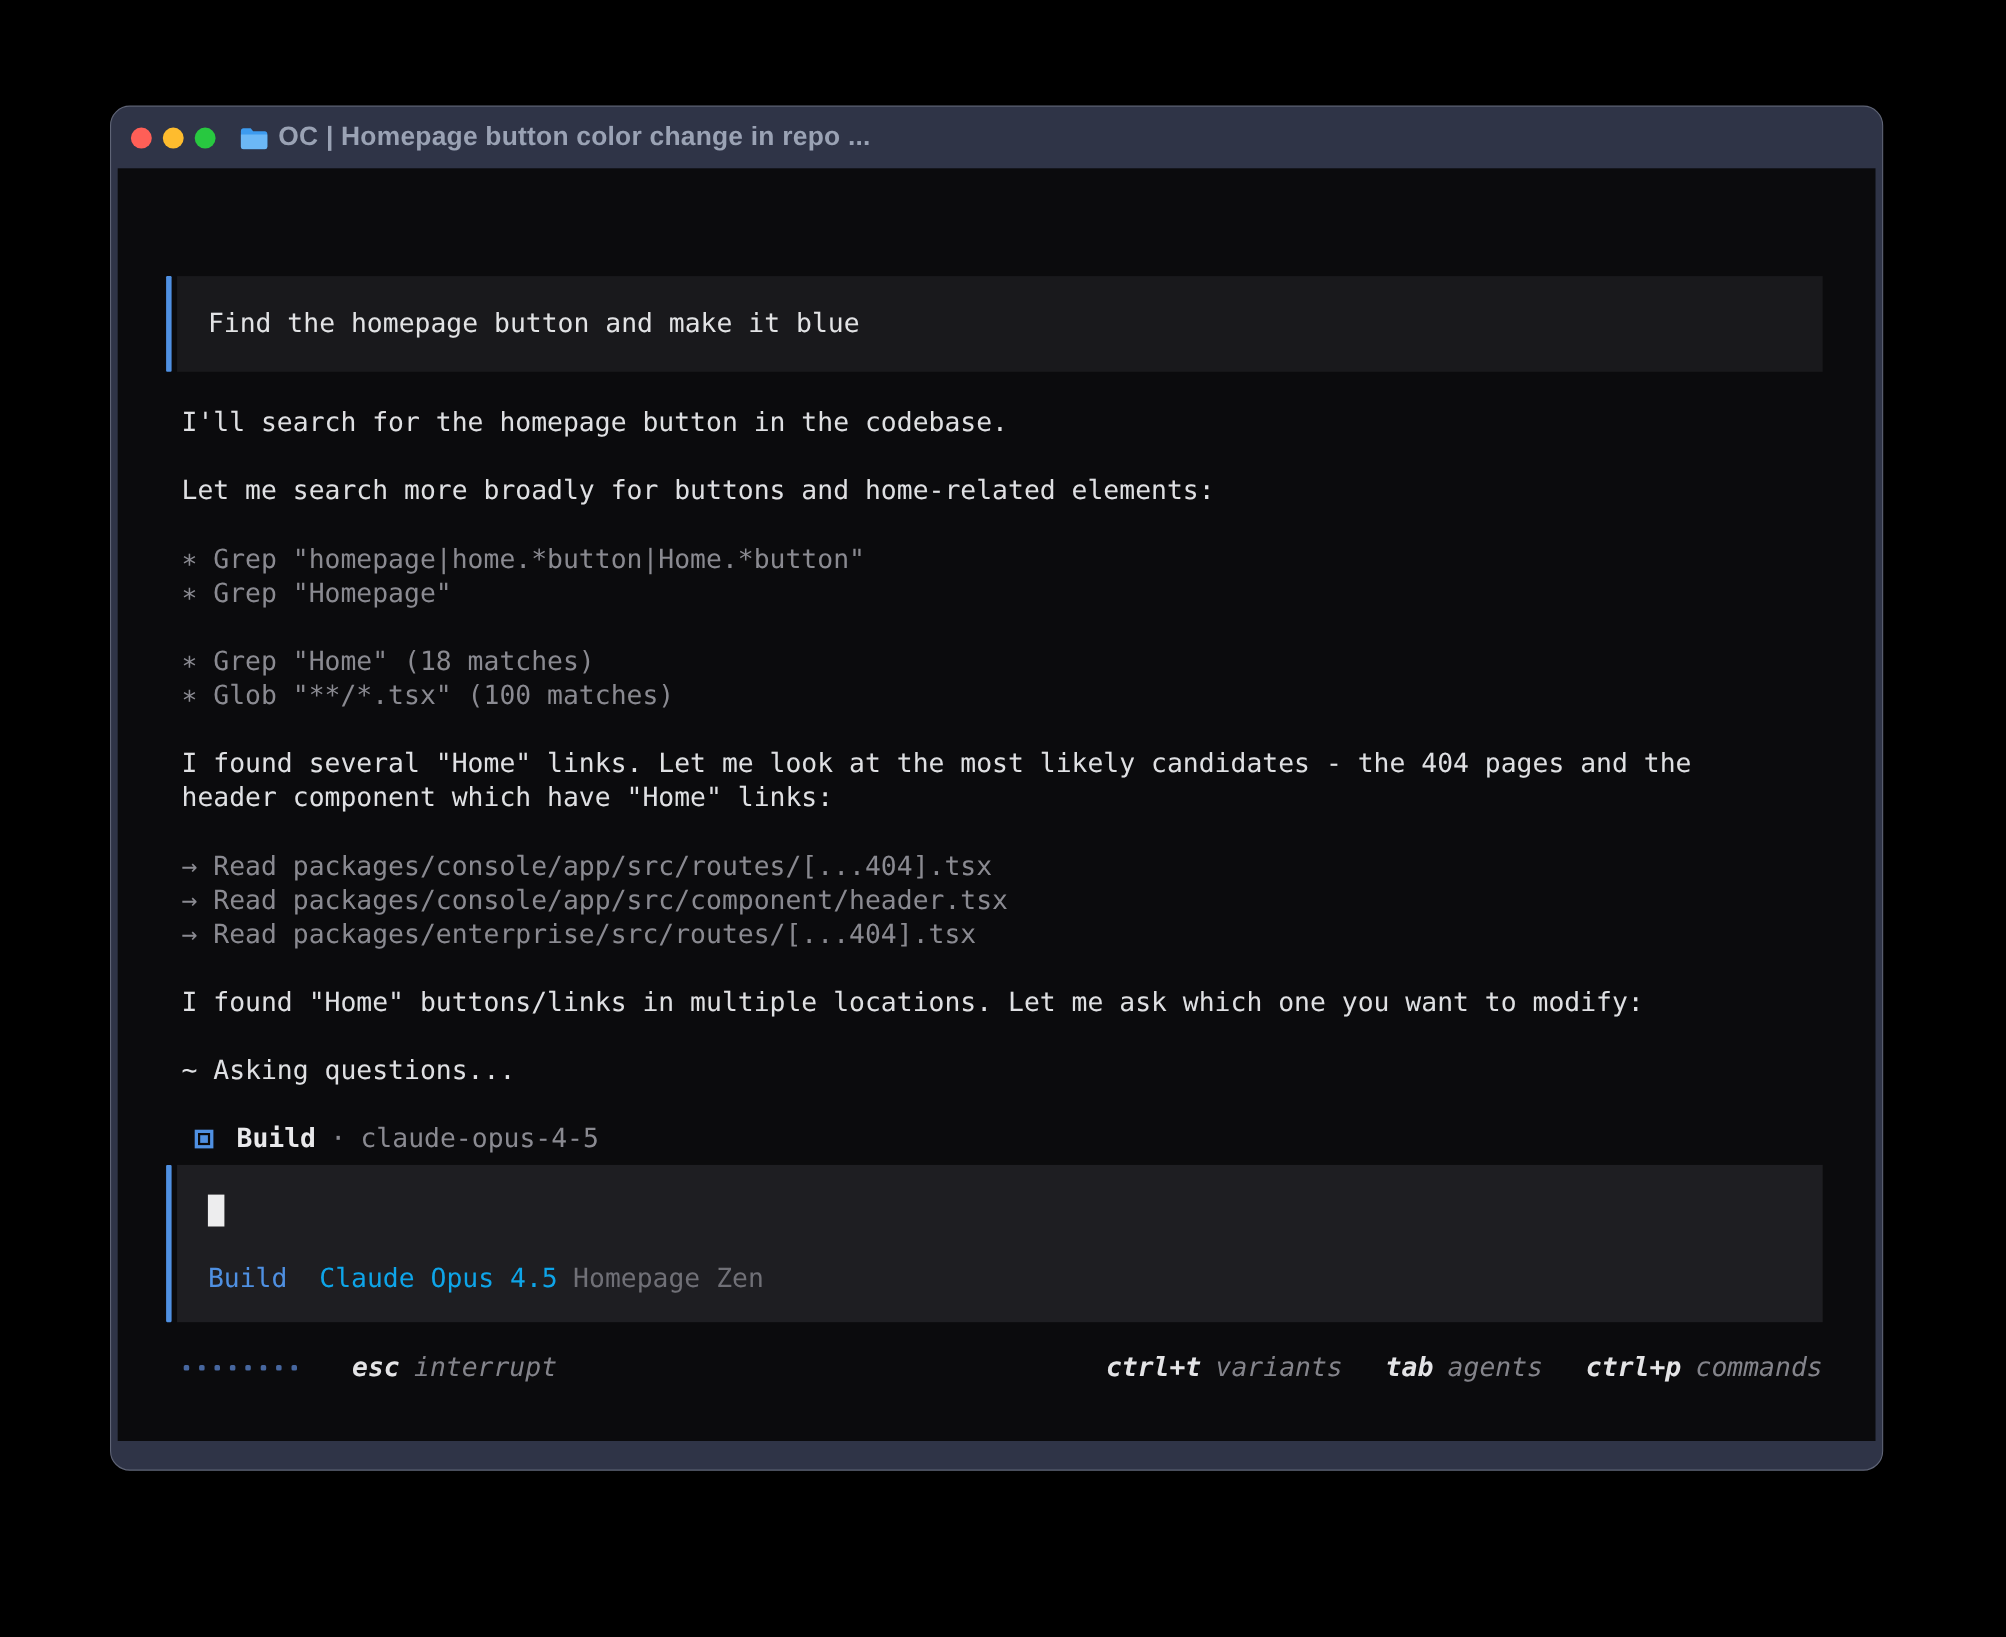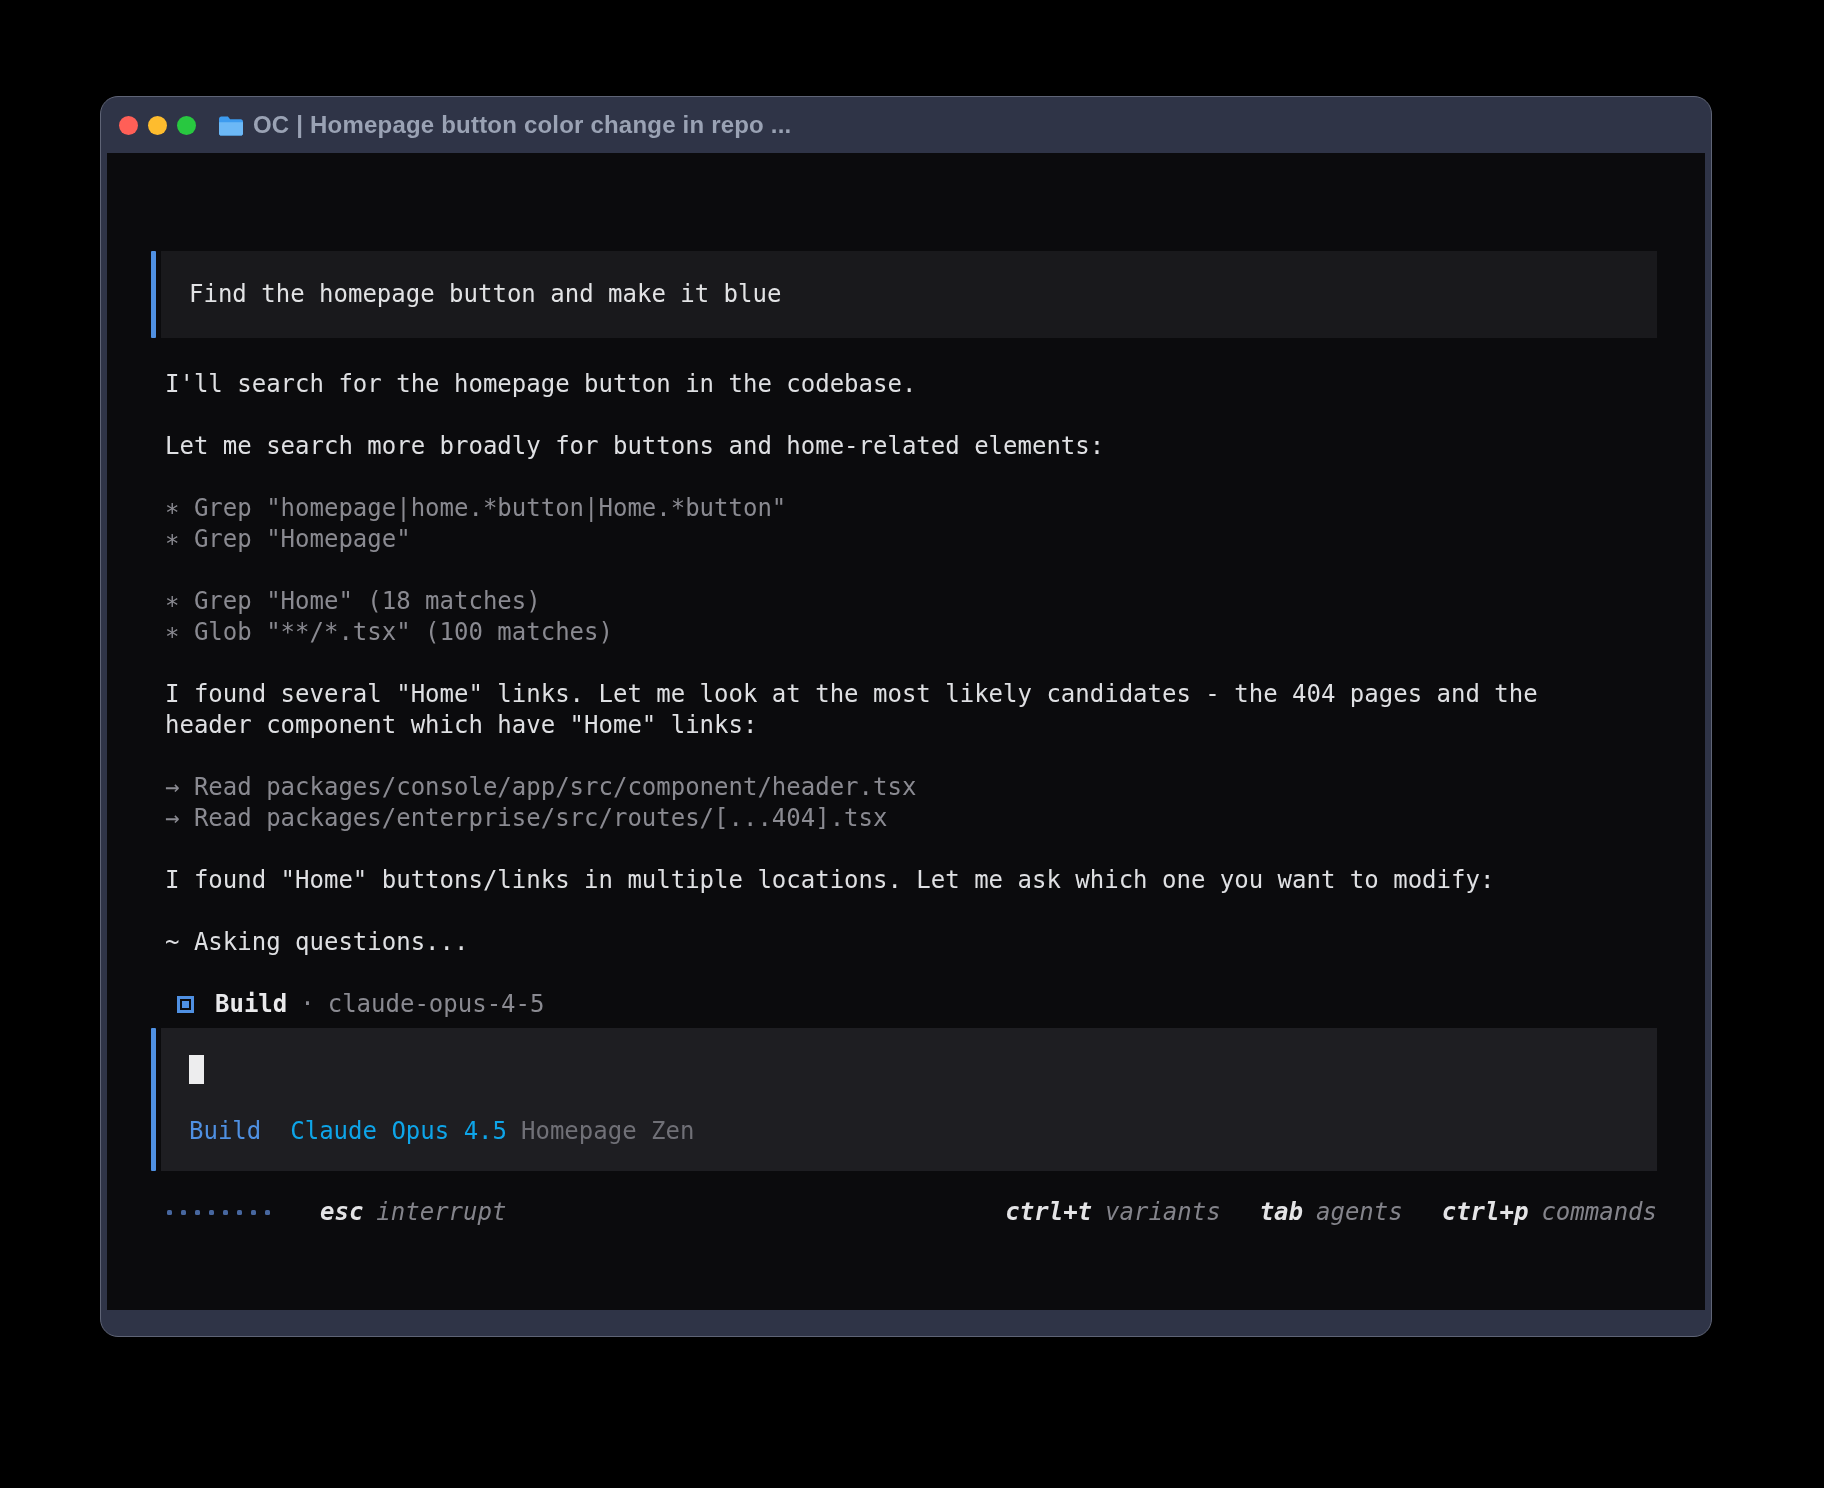--- a/index.html
+++ b/index.html
@@ -170,20 +170,21 @@
       <div class="tool-line">∗ Grep "Home" (18 matches)</div>
       <div class="tool-line">∗ Glob "**/*.tsx" (100 matches)</div>
     </div>
 
     <div class="block-group">
       <div class="text-line">I found several "Home" links. Let me look at the most likely candidates - the 404 pages and the</div>
       <div class="text-line">header component which have "Home" links:</div>
     </div>
 
     <div class="block-group">
+      <div class="tool-line">→ Read packages/console/app/src/routes/[...404].tsx</div>
       <div class="tool-line">→ Read packages/console/app/src/component/header.tsx</div>
       <div class="tool-line">→ Read packages/enterprise/src/routes/[...404].tsx</div>
     </div>
 
     <div class="block-group">
       <div class="text-line">I found "Home" buttons/links in multiple locations. Let me ask which one you want to modify:</div>
     </div>
 
     <div class="block-group">
       <div class="text-line">~ Asking questions...</div>

